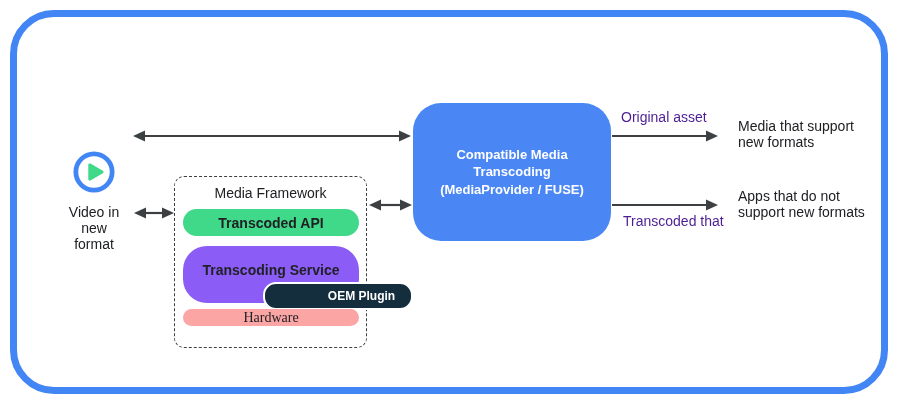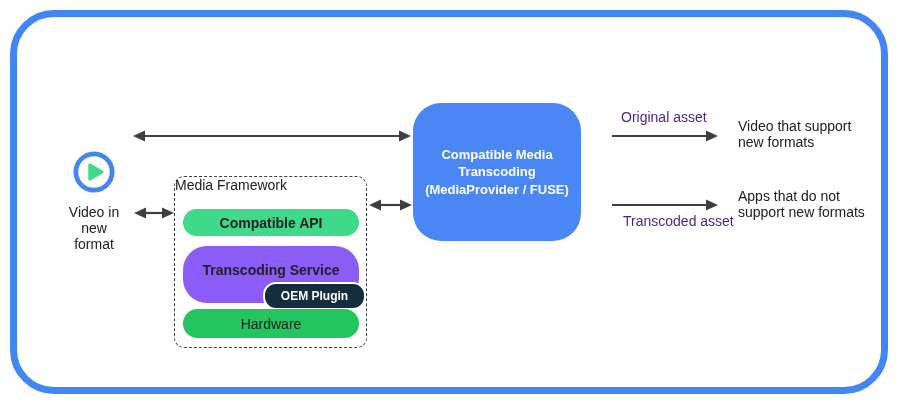--- a/index.html
+++ b/index.html
@@ -14,44 +14,45 @@
   .arrows{position:absolute;left:0;top:0;width:898px;height:404px;}
   .play{position:absolute;left:73px;top:151px;width:42px;height:42px;}
   .src-label{
     position:absolute;left:50px;top:204px;width:88px;
     font-size:14px;line-height:16px;text-align:center;white-space:pre-line;
   }
   .mf-box{
     position:absolute;left:174px;top:176px;width:193px;height:172px;
     border:1.5px dashed #3c4043;border-radius:10px;background:#fff;box-sizing:border-box;
   }
-  .mf-title{margin-top:0;font-size:14px;}
+  .mf-title{margin-top:8px;text-align:center;font-size:14px;}
   .pill{
     position:absolute;display:flex;align-items:center;justify-content:center;
     font-size:14px;
   }
   .pill-api{
     left:8px;right:7px;top:32px;height:27px;border-radius:13.5px;
     background:#40D98A;font-weight:bold;
   }
   .pill-service{
     left:8px;right:7px;top:69px;height:57px;border-radius:24px;
     background:#8b5cf6;font-weight:bold;padding-bottom:9px;box-sizing:border-box;
   }
   .pill-oem{
     left:88px;top:105px;width:99px;height:24px;border-radius:13px;
     background:#142E3D;border:2px solid #fff;box-sizing:content-box;
-    color:#fff;font-size:12px;font-weight:bold;
+    color:#fff;font-size:12px;font-weight:bold;padding-left:47px;
   }
   .pill-hw{
-    left:8px;right:7px;top:132px;height:29px;border-radius:14.5px;
-    background:#22c55e;
+    left:8px;right:7px;top:132px;height:17px;border-radius:14.5px;
+    background:#fca5a5;
+    font-family:Liberation Serif, serif;
   }
   .blue-box{
-    position:absolute;left:413px;top:103px;width:168px;height:138px;border-radius:28px;
+    position:absolute;left:413px;top:103px;width:198px;height:138px;border-radius:28px;
     background:#4A87F5;display:flex;align-items:center;justify-content:center;
     color:#fff;font-size:13px;font-weight:bold;line-height:17.5px;
     text-align:center;white-space:pre-line;
   }
   .edge-label{position:absolute;font-size:14px;color:#4c1d95;white-space:nowrap;}
   .edge-label.original{left:621px;top:109px;}
   .edge-label.transcoded{left:623px;top:213px;}
   .apps{position:absolute;left:738px;font-size:14px;line-height:16px;white-space:pre-line;}
   .apps-top{top:118px;}
   .apps-bottom{top:188px;}
@@ -95,31 +96,31 @@
       <path d="M17.5 14.5 L30.5 22 L17.5 29.5 Z" fill="#40D98A" stroke="#40D98A" stroke-width="3" stroke-linejoin="round"></path>
     </svg>
   </div>
 
   <div class="src-label">Video in
 new
 format</div>
 
   <div class="mf-box">
     <div class="mf-title">Media Framework</div>
-    <div class="pill pill-api">Compatible API</div>
+    <div class="pill pill-api">Transcoded API</div>
     <div class="pill pill-service">Transcoding Service</div>
     <div class="pill pill-oem">OEM Plugin</div>
     <div class="pill pill-hw">Hardware</div>
   </div>
 
   <div class="blue-box">Compatible Media
 Transcoding
 (MediaProvider / FUSE)</div>
 
   <div class="edge-label original">Original asset</div>
-  <div class="edge-label transcoded">Transcoded asset</div>
+  <div class="edge-label transcoded">Transcoded that</div>
 
-  <div class="apps apps-top">Video that support
+  <div class="apps apps-top">Media that support
 new formats</div>
   <div class="apps apps-bottom">Apps that do not
 support new formats</div>
 
 </div>
 
 </body></html>

